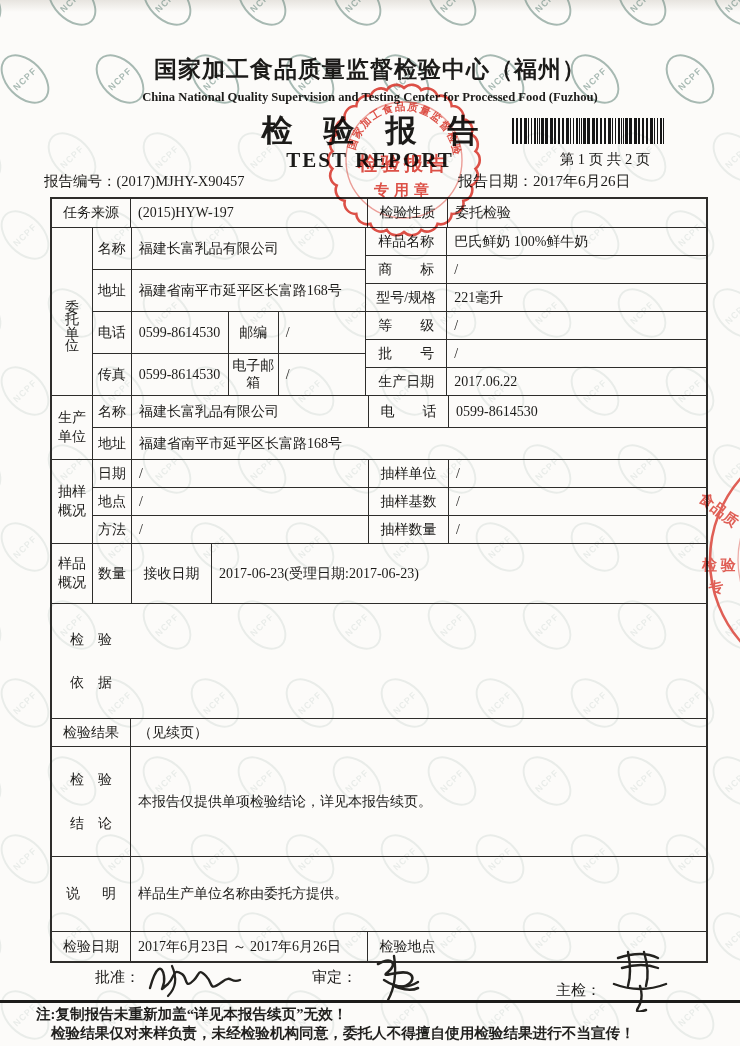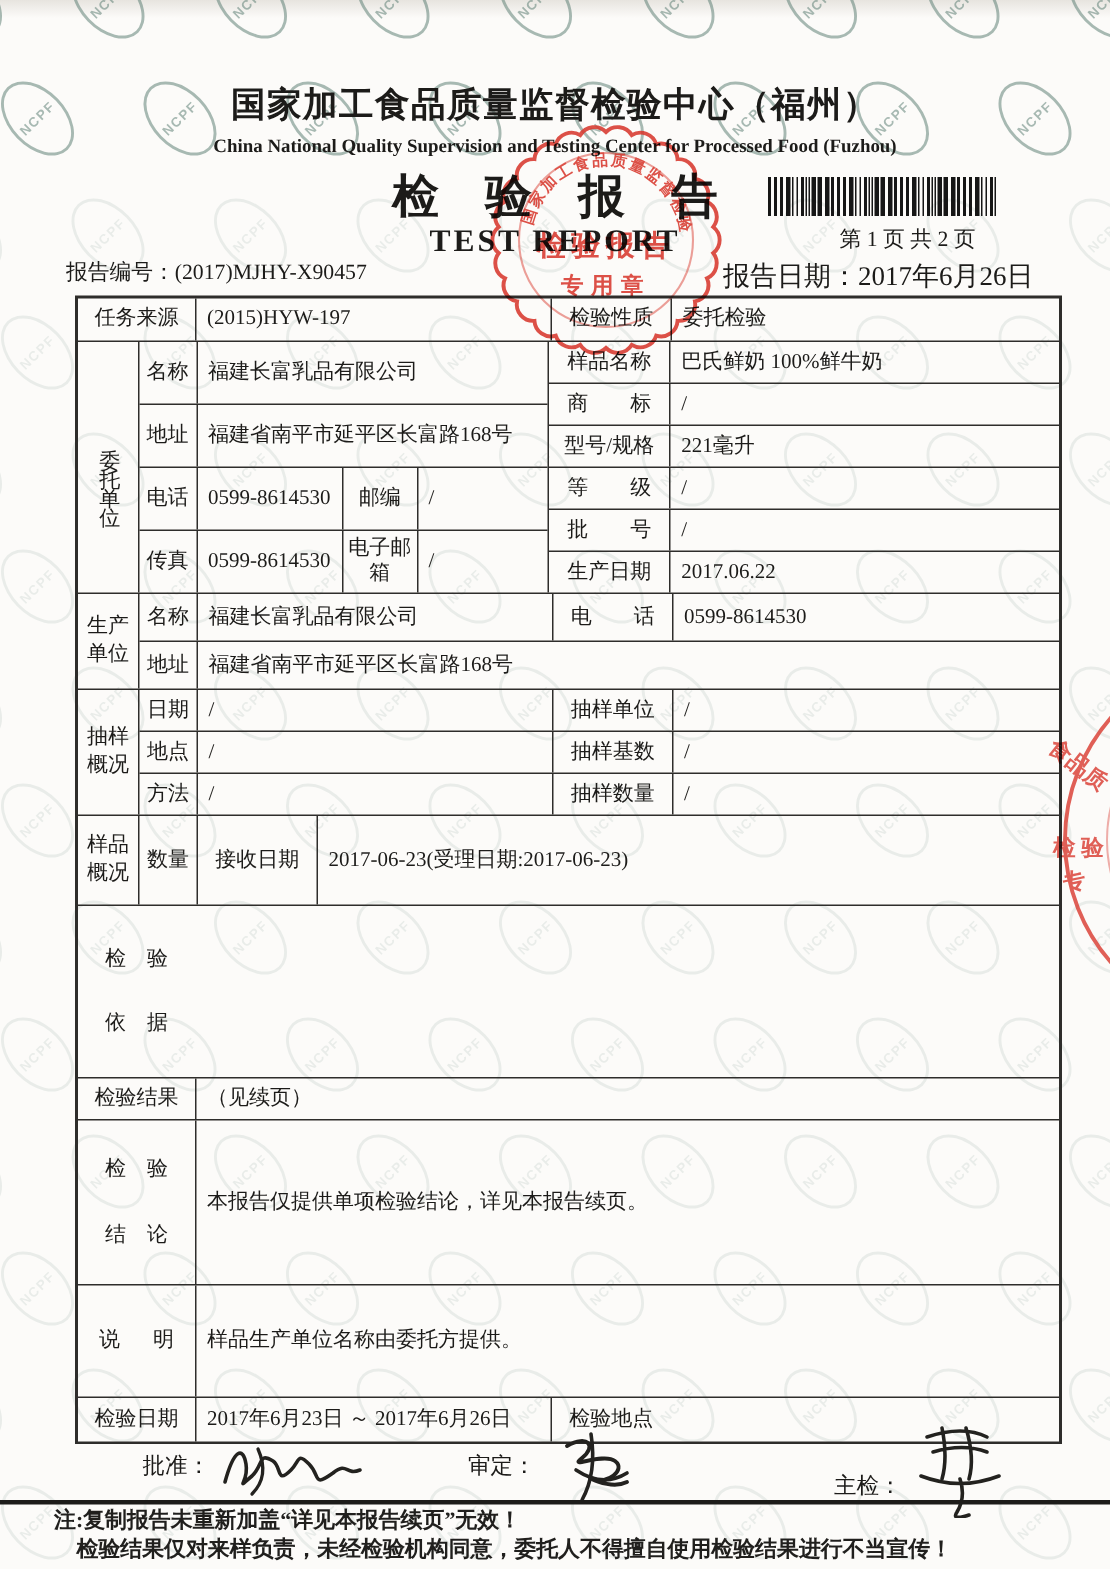--- a/index.html
+++ b/index.html
@@ -34,21 +34,21 @@
     font-size:12.6px;font-weight:bold;}
   .t-title{position:absolute;left:0;top:110px;width:740px;text-align:center;
     font-size:31px;font-weight:bold;}
   .t-title-en{position:absolute;left:0;top:148px;width:740px;text-align:center;
     font-size:21px;font-weight:bold;letter-spacing:2px;font-family:"Liberation Serif",serif;}
   #barcode{position:absolute;left:512px;top:118px;width:192px;height:26px;
     display:flex;align-items:stretch;}
   #barcode i{display:block;background:#161616;height:100%;}
   .t-page{position:absolute;left:505px;top:150px;width:200px;text-align:center;font-size:14.5px;}
   .meta-no{position:absolute;left:44px;top:172px;font-size:14.5px;}
-  .meta-date{position:absolute;left:482px;top:172px;font-size:18px;}
+  .meta-date{position:absolute;left:458px;top:172px;font-size:15px;}
   
   .report-table{
     position:absolute;left:50px;top:197px;width:658px;
     border:2px solid var(--ln);box-sizing:border-box;font-size:14px;
   }
   .band{display:flex;border-top:1.6px solid var(--ln);box-sizing:border-box;}
   .band:first-child{border-top:none;}
   .cell{display:flex;align-items:center;box-sizing:border-box;padding:1px 7px;
     border-left:1.6px solid var(--ln);overflow:hidden;line-height:1.25;}
   .band > .cell:first-child, .row > .cell:first-child{border-left:none;}

